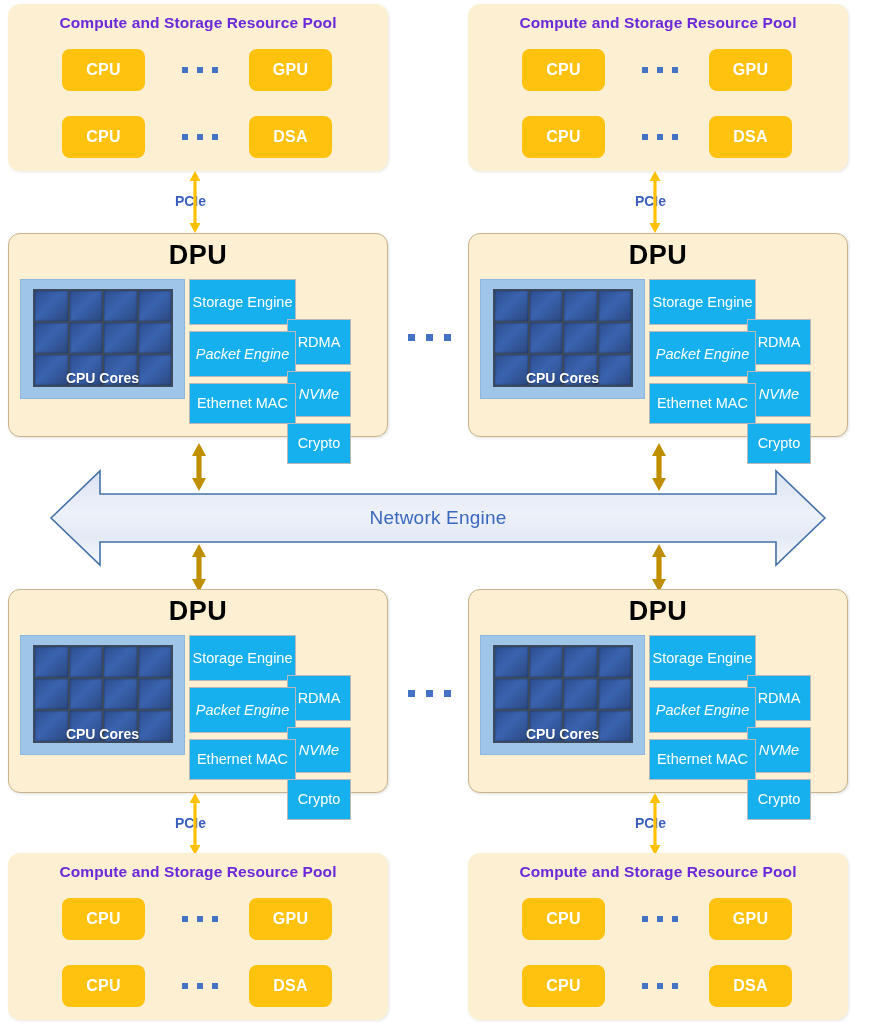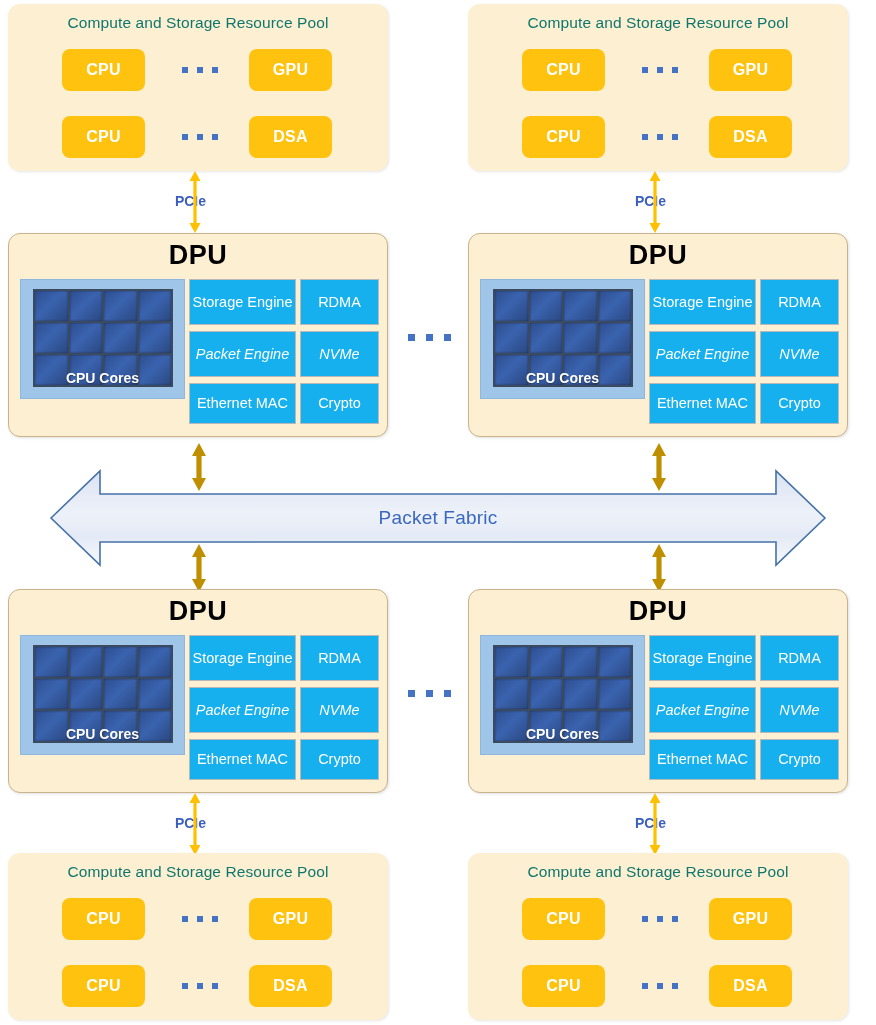--- a/index.html
+++ b/index.html
@@ -24,22 +24,22 @@
     border-radius: 12px;
     box-shadow: 1px 1px 3px rgba(0,0,0,0.10);
   }
   .pool-title {
     position: absolute;
     top: 10px;
     left: 0;
     width: 100%;
     text-align: center;
     font-size: 15.5px;
-    font-weight: normal;
-    color: #0f766e;
+    font-weight: bold;
+    color: #6d28d9;
     letter-spacing: 0.1px;
   }
   .chip {
     position: absolute;
     width: 83px;
     height: 42px;
     background: #FFC20E;
     border-radius: 8px;
     color: #ffffff;
     font-size: 16px;
@@ -153,21 +153,21 @@
     box-sizing: border-box;
     color: #ffffff;
     display: flex;
     align-items: center;
     justify-content: center;
     text-align: center;
     font-size: 14.5px;
     line-height: 1.12;
   }
   .engine.wide { left: 180px; width: 107px; }
-  .engine.narrow { left: 291px; width: 79px; }
+  .engine.narrow { left: 278px; width: 64px; margin-top: 40px; }
   .engine.r1 { top: 45px; height: 46px; }
   .engine.r2 { top: 97px; height: 46px; font-style: italic; }
   .engine.r3 { top: 149px; height: 41px; }
 
   
   .mid-dots {
     position: absolute;
     display: flex;
     gap: 11px;
     align-items: center;
@@ -332,21 +332,21 @@
     <defs>
       <linearGradient id="fabGrad" x1="0" y1="0" x2="0" y2="1">
         <stop offset="0%" stop-color="#DCE3F2"></stop>
         <stop offset="45%" stop-color="#EDF1F9"></stop>
         <stop offset="70%" stop-color="#E4EAF5"></stop>
         <stop offset="100%" stop-color="#F7F9FD"></stop>
       </linearGradient>
     </defs>
     <path d="M48 52 L97 5 L97 28 L773 28 L773 5 L822 52 L773 99 L773 76 L97 76 L97 99 Z" fill="url(#fabGrad)" stroke="#4472A8" stroke-width="1.6"></path>
   </svg>
-  <div class="fabric-label">Packet Fabric</div>
+  <div class="fabric-label">Network Engine</div>
 </div>
 
 <svg class="fab-arrow" style="left:190px; top:544px; height:48px;" viewBox="0 0 18 48" preserveAspectRatio="none">
   <path d="M9 0 L16 13 L11.6 13 L11.6 35 L16 35 L9 48 L2 35 L6.4 35 L6.4 13 L2 13 Z" fill="#BF8F00"></path>
 </svg>
 <svg class="fab-arrow" style="left:650px; top:544px; height:48px;" viewBox="0 0 18 48" preserveAspectRatio="none">
   <path d="M9 0 L16 13 L11.6 13 L11.6 35 L16 35 L9 48 L2 35 L6.4 35 L6.4 13 L2 13 Z" fill="#BF8F00"></path>
 </svg>
 
 <div class="dpu" style="left:8px; top:589px;">

